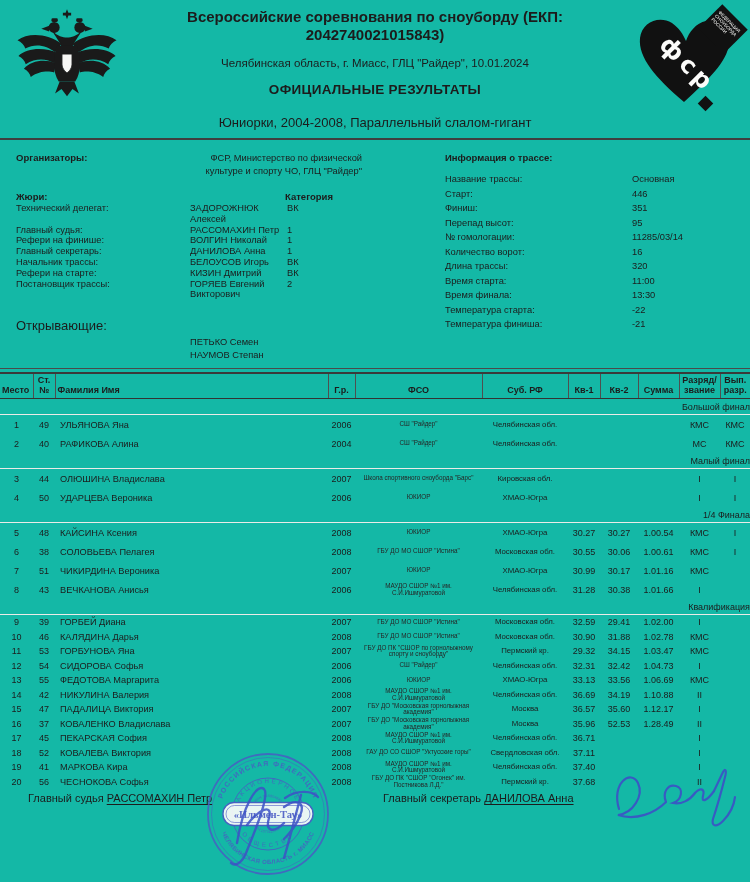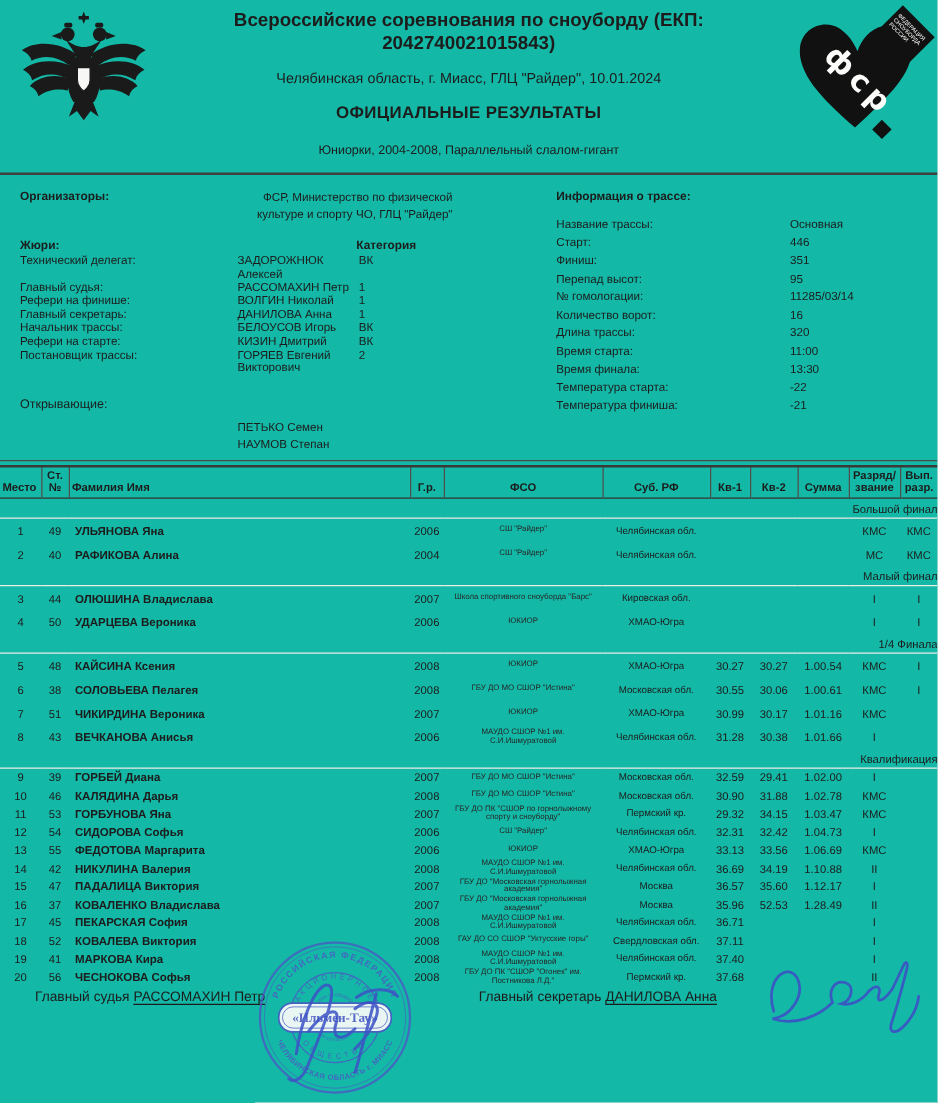--- a/index.html
+++ b/index.html
@@ -3,48 +3,48 @@
 <meta charset="utf-8">
 <style>
   html,body{margin:0;padding:0;background:#e8e8e8;}
   .page{position:relative;width:750px;height:882px;background:#14b8a6;
         font-family:"Liberation Sans",sans-serif;color:#1c1c1c;overflow:hidden;margin:0 auto;}
   .abs{position:absolute;}
   
   .doc-title{left:175px;top:8px;width:400px;text-align:center;font-size:15px;line-height:18px;font-weight:bold;}
   .loc-line{left:150px;top:57px;width:450px;text-align:center;font-size:11.5px;}
   .official{left:150px;top:82px;width:450px;text-align:center;font-size:13.5px;font-weight:bold;letter-spacing:.3px;}
-  .cat-line{left:150px;top:115px;width:450px;text-align:center;font-size:10px;}
+  .cat-line{left:150px;top:115px;width:450px;text-align:center;font-size:13px;}
   .hr1{left:0;top:138px;width:750px;border-top:2px solid #3f3f3f;height:0;}
   .hr2{left:0;top:368px;width:750px;border-top:1.5px solid #4a4a4a;height:0;}
   
   .lbl{font-weight:bold;font-size:9.5px;}
   .val{font-size:9.3px;text-align:right;}
   .org-label{left:16px;top:152px;}
   .org-value{left:190px;top:152px;width:172px;line-height:13px;}
   .jury-label{left:16px;top:191px;}
   .cat-header{left:285px;top:191px;}
   .jury-rows{left:16px;top:203px;display:grid;grid-template-columns:174px 97px 60px;
              font-size:9.3px;line-height:10.8px;}
-  .openers-label{left:16px;top:318px;font-size:10px;}
+  .openers-label{left:16px;top:318px;font-size:13px;}
   .opener-0{left:190px;top:337px;}
   .opener-1{left:190px;top:350px;}
   .track-label{left:445px;top:152px;}
   .track-rows{left:445px;top:172px;display:grid;grid-template-columns:187px auto;
               font-size:9.3px;line-height:14.55px;}
   
   .tbl-wrap{left:0;top:372px;width:750px;}
   table{width:750px;border-collapse:collapse;table-layout:fixed;border-top:2.2px solid #3a3a3a;}
   thead th{font-size:9px;font-weight:bold;vertical-align:bottom;padding:2px 2px 3px 2px;
            border-left:1px solid #4f4f4f;border-bottom:1.4px solid #333;
            white-space:pre-line;line-height:9.5px;text-align:center;}
   thead th:first-child{border-left:none;}
   th.th-place,th.th-name{text-align:left;}
   tbody td{font-size:9px;line-height:10px;text-align:center;vertical-align:middle;padding:0;}
-  td.c-name{text-align:left;padding-left:5px;font-size:9.2px;font-weight:bold;}
+  td.c-name{text-align:left;padding-left:5px;font-size:9.2px;}
   td.c-fso{font-size:6.3px;line-height:6.7px;padding:0 3px;color:#262626;}
   td.c-region{font-size:7.8px;}
   td.section-title{text-align:right;font-size:9px;padding:3px 0 2px 3px;border-bottom:1px solid #ebebe8;}
   tr.r-lg td{height:19px;}
   tr.r-sm td{height:14.5px;}
   
   .sig-line{font-size:11px;white-space:nowrap;}
   .sig-judge{left:28px;top:792px;}
   .sig-secretary{left:383px;top:792px;}
   .sig-name{text-decoration:underline;text-underline-offset:2px;}

